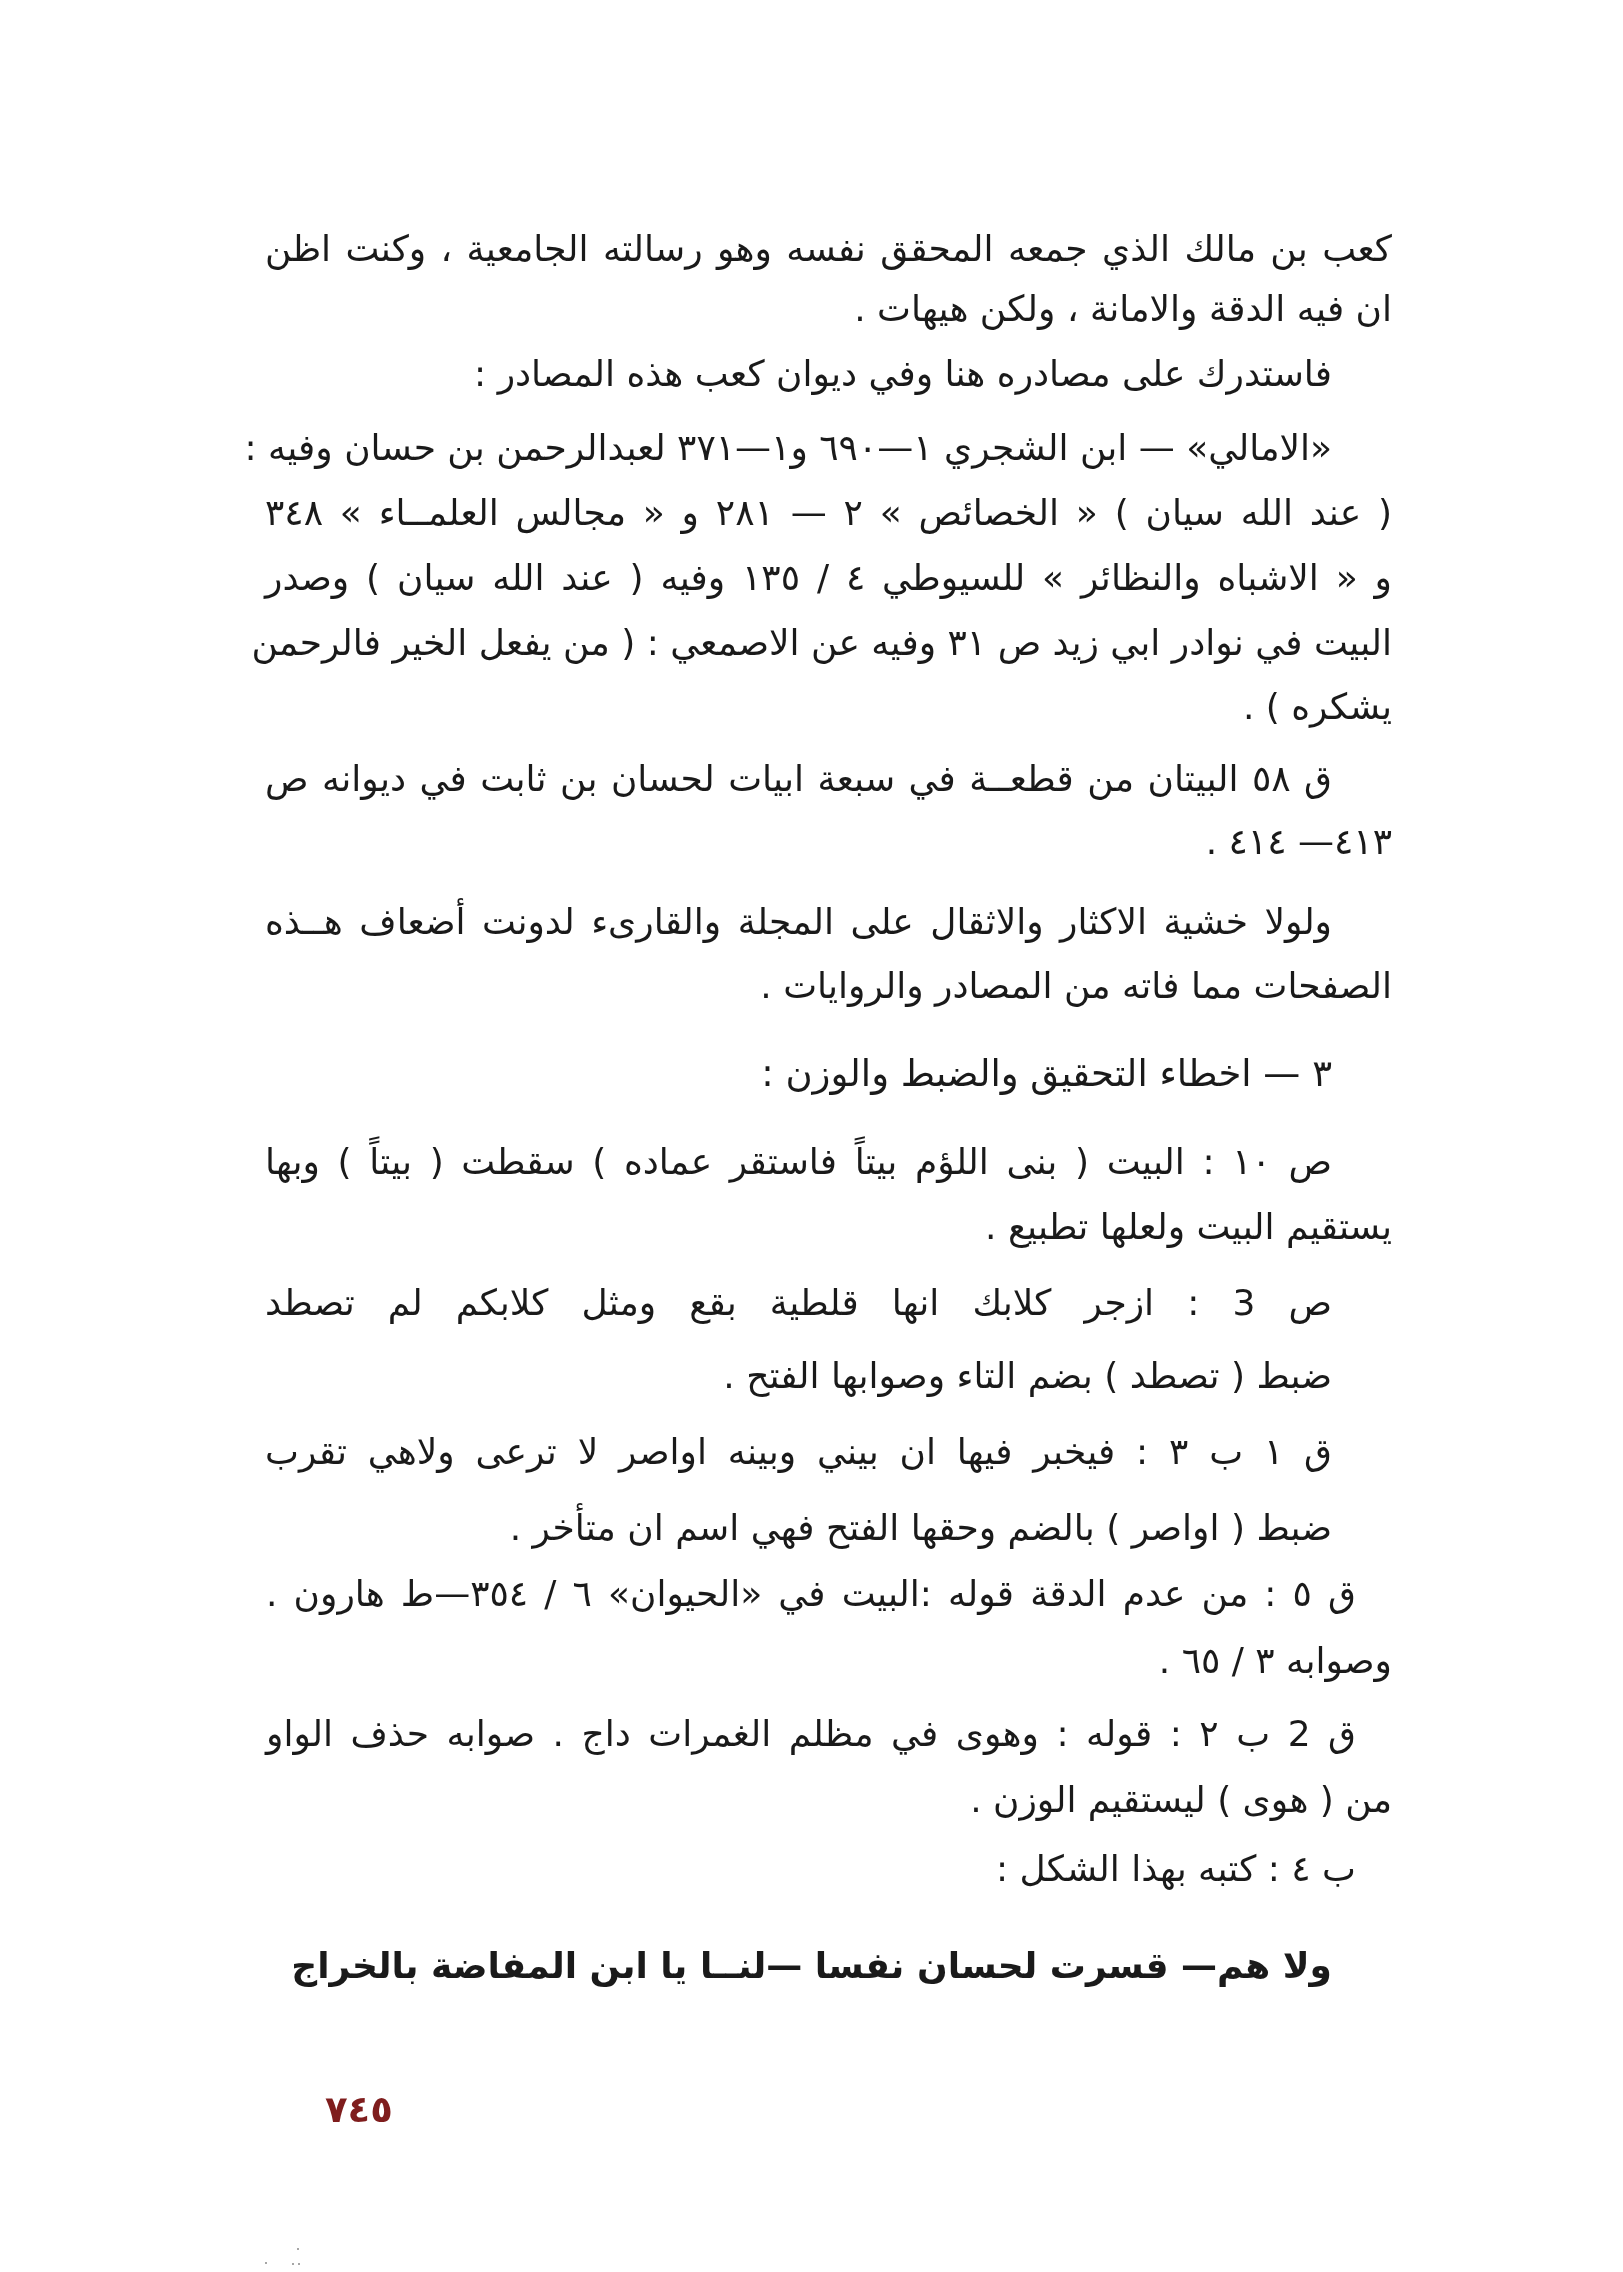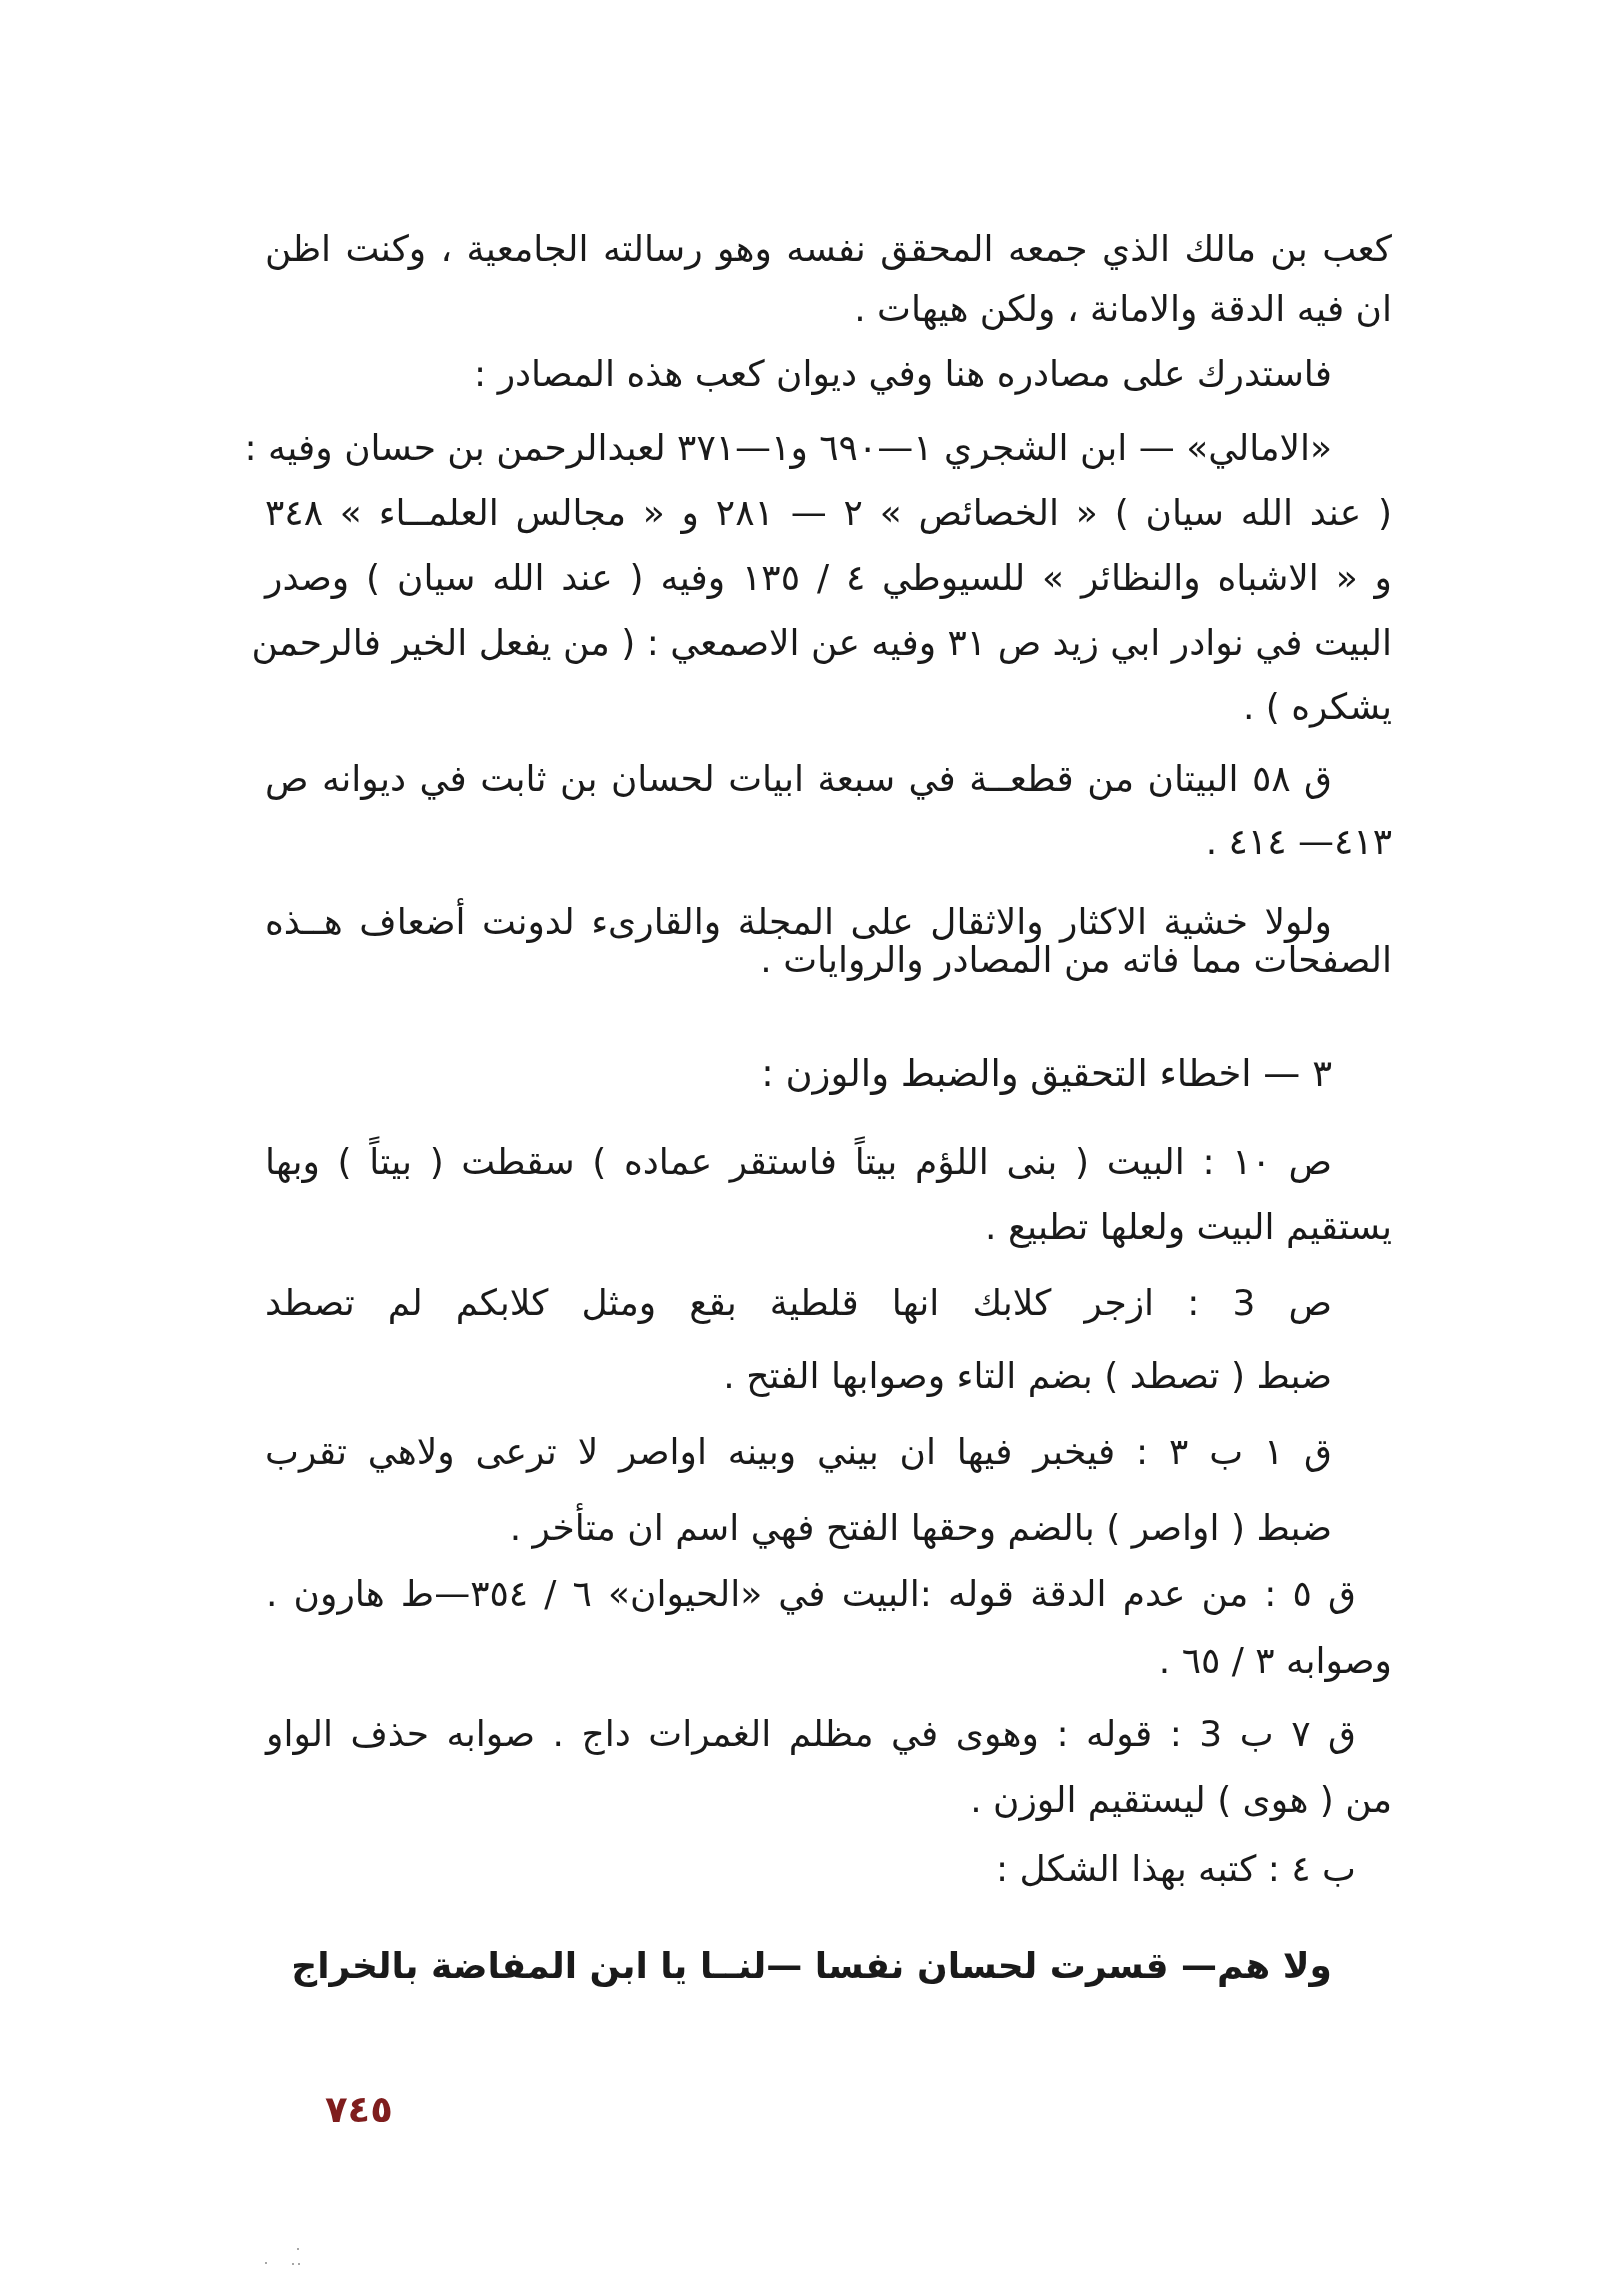--- a/index.html
+++ b/index.html
@@ -85,31 +85,31 @@
   <div class="line" style="top:60px;">ان فيه الدقة والامانة ، ولكن هيهات .</div>
   <div class="line indent" style="top:125px;">فاستدرك على مصادره هنا وفي ديوان كعب هذه المصادر :</div>
   <div class="line indent justify" style="top:199px;">«الامالي» — ابن الشجري ١—٦٩٠ و١—٣٧١ لعبدالرحمن بن حسان وفيه :</div>
   <div class="line justify" style="top:264px;">( عند الله سيان ) « الخصائص » ٢ — ٢٨١ و « مجالس العلمــاء » ٣٤٨</div>
   <div class="line justify" style="top:329px;">و « الاشباه والنظائر » للسيوطي ٤ / ١٣٥ وفيه ( عند الله سيان ) وصدر</div>
   <div class="line justify" style="top:394px;">البيت في نوادر ابي زيد ص ٣١ وفيه عن الاصمعي : ( من يفعل الخير فالرحمن</div>
   <div class="line" style="top:458px;">يشكره ) .</div>
   <div class="line indent justify" style="top:530px;">ق ٥٨ البيتان من قطعــة في سبعة ابيات لحسان بن ثابت في ديوانه ص</div>
   <div class="line" style="top:593px;">٤١٣— ٤١٤ .</div>
   <div class="line indent justify" style="top:673px;">ولولا خشية الاكثار والاثقال على المجلة والقارىء لدونت أضعاف هــذه</div>
-  <div class="line" style="top:711px;text-align:right;">الصفحات مما فاته من المصادر والروايات .</div>
+  <div class="line" style="top:737px;text-align:right;">الصفحات مما فاته من المصادر والروايات .</div>
   <div class="line indent heading" style="top:825px;">٣ — اخطاء التحقيق والضبط والوزن :</div>
   <div class="line indent justify" style="top:913px;">ص ١٠ : البيت ( بنى اللؤم بيتاً فاستقر عماده ) سقطت ( بيتاً ) وبها</div>
   <div class="line" style="top:978px;">يستقيم البيت ولعلها تطبيع .</div>
   <div class="line indent justify" style="top:1054px;">ص 3 : ازجر كلابك انها قلطية بقع ومثل كلابكم لم تصطد</div>
   <div class="line indent" style="top:1127px;">ضبط ( تصطد ) بضم التاء وصوابها الفتح .</div>
   <div class="line indent justify" style="top:1203px;">ق ١ ب ٣ : فيخبر فيها ان بيني وبينه اواصر لا ترعى ولاهي تقرب</div>
   <div class="line indent" style="top:1279px;">ضبط ( اواصر ) بالضم وحقها الفتح فهي اسم ان متأخر .</div>
   <div class="line indent-small justify" style="top:1345px;">ق ٥ : من عدم الدقة قوله :البيت في «الحيوان» ٦ / ٣٥٤—ط هارون .</div>
   <div class="line" style="top:1412px;">وصوابه ٣ / ٦٥ .</div>
-  <div class="line indent-small justify" style="top:1485px;">ق ٧ ب 3 : قوله : وهوى في مظلم الغمرات داج . صوابه حذف الواو</div>
+  <div class="line indent-small justify" style="top:1485px;">ق 2 ب ٢ : قوله : وهوى في مظلم الغمرات داج . صوابه حذف الواو</div>
   <div class="line" style="top:1551px;">من ( هوى ) ليستقيم الوزن .</div>
   <div class="line indent-small" style="top:1620px;">ب ٤ : كتبه بهذا الشكل :</div>
 
   <div class="verse" style="top:1717px;">
     <span class="hemi-right">ولا هم— قسرت لحسان نفسا —</span>
     <span class="hemi-left">لنــا يا ابن المفاضة بالخراج</span>
   </div>
 </div>
 
 <div class="page-number">٧٤٥</div>

